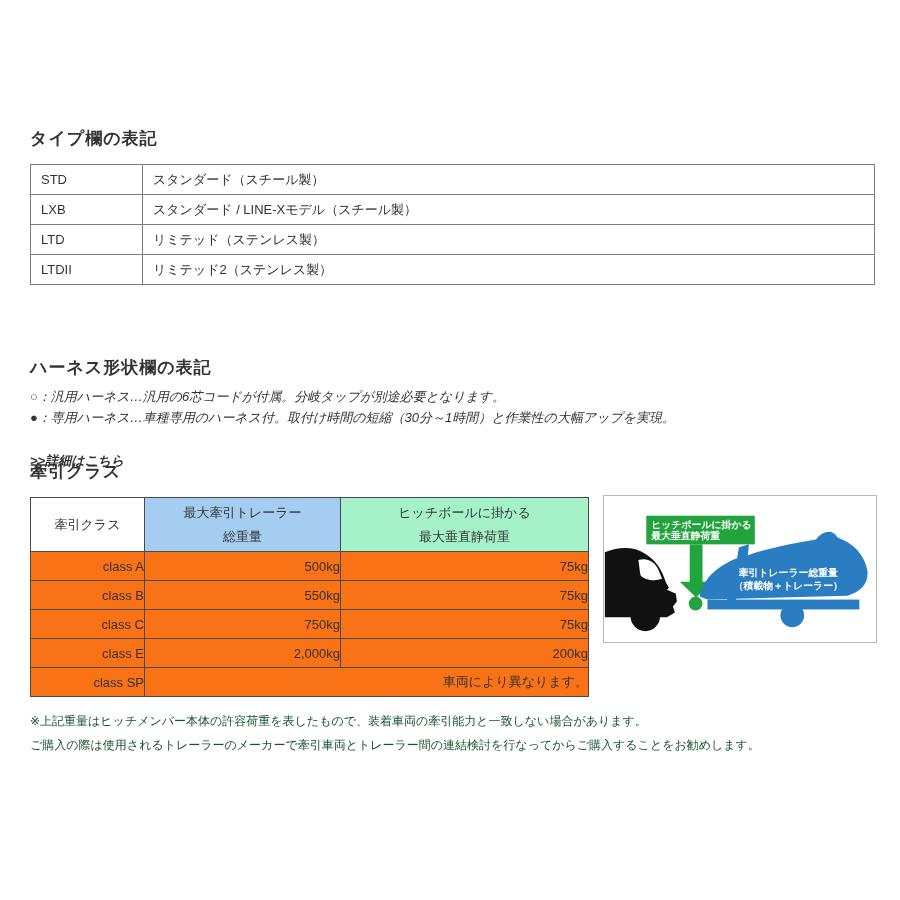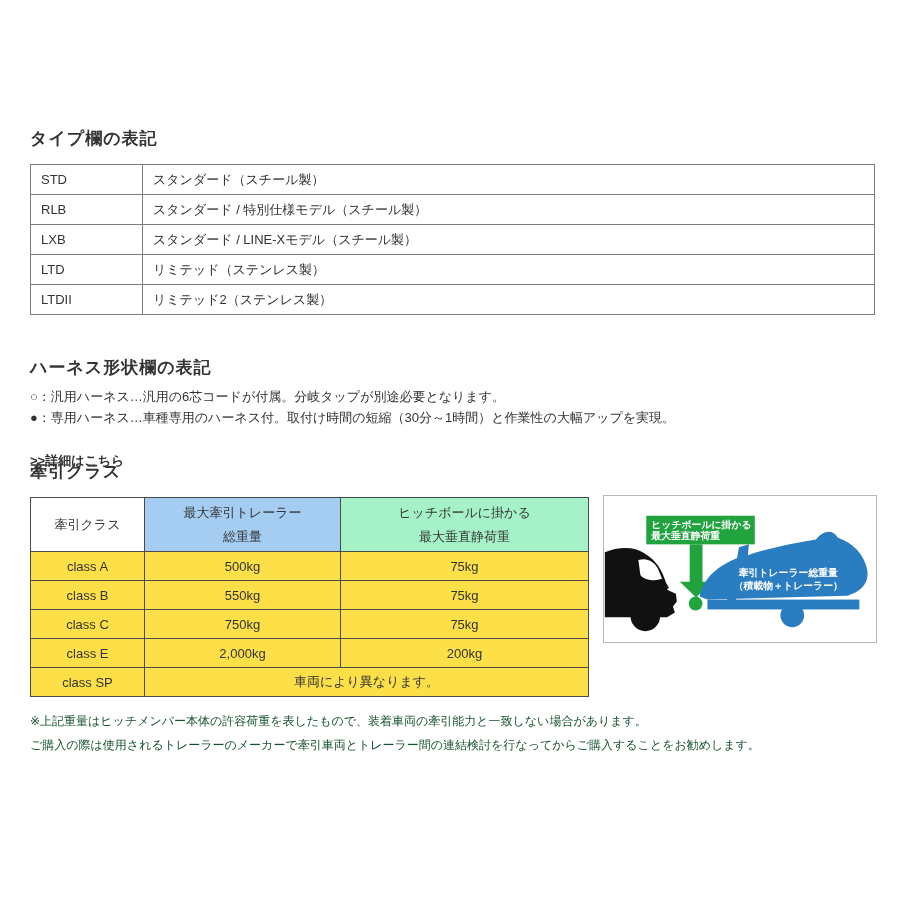--- a/index.html
+++ b/index.html
@@ -13,33 +13,33 @@
   #title-towing  { top:460px; }
 
   
   table { border-collapse:collapse; table-layout:fixed; }
   #type-table { position:absolute; left:30px; top:164px; width:845px; }
   #type-table td { border:1px solid #7d7d7d; height:30px; font-size:13px; color:#333;
                    padding-left:10px; vertical-align:middle; background:#fff; }
   #type-table td.code { width:112px;margin-top:25px; }
 
   
-  .harness-line { position:absolute; left:30px; font-size:13px; color:#333; }
+  .harness-line { position:absolute; left:30px; font-size:13px; color:#333;font-style:italic; }
   #harness-line1 { top:388px; }
   #harness-line2 { top:409px; }
   #detail-link   { top:452px; font-weight:bold; color:#333; text-decoration:none; cursor:pointer; }
 
   
   #towing-table { position:absolute; left:30px; top:497px; width:558px; }
   #towing-table th, #towing-table td { border:1px solid #4a4a4a; font-size:13px; color:#333;
                    text-align:center; vertical-align:middle; font-weight:normal; }
   #towing-table th { height:54px; line-height:1.8; background:#fff; }
   #towing-table th.hdr-weight { background:#a5cdf2; }
   #towing-table th.hdr-load   { background:#a5f2c8; }
-  #towing-table td { height:29px; background:#fde047; }
+  #towing-table td { height:29px; background:#f97316;text-align:right; }
   #towing-table col.c1 { width:114px; }
   #towing-table col.c2 { width:196px; }
   #towing-table col.c3 { width:248px; }
 
   
   #illustration { position:absolute; left:603px; top:495px; width:274px; height:148px;
                   background:#fff; border:1px solid #b8b8b8; }
   #illustration svg { display:block; width:100%; height:100%; }
   #illustration text { font-family:"Liberation Sans","DejaVu Sans",sans-serif; font-weight:bold; fill:#fff; }
 
@@ -53,24 +53,20 @@
 
 <div id="page">
 
   <div id="title-type" class="sec-title">タイプ欄の表記</div>
 
   <table id="type-table">
     <tbody>
       <tr>
         <td class="code">STD</td>
         <td>スタンダード（スチール製）</td>
-      </tr>
-      <tr>
-        <td class="code">RLB</td>
-        <td>スタンダード / 特別仕様モデル（スチール製）</td>
       </tr>
       <tr>
         <td class="code">LXB</td>
         <td>スタンダード / LINE-Xモデル（スチール製）</td>
       </tr>
       <tr>
         <td class="code">LTD</td>
         <td>リミテッド（ステンレス製）</td>
       </tr>
       <tr>

